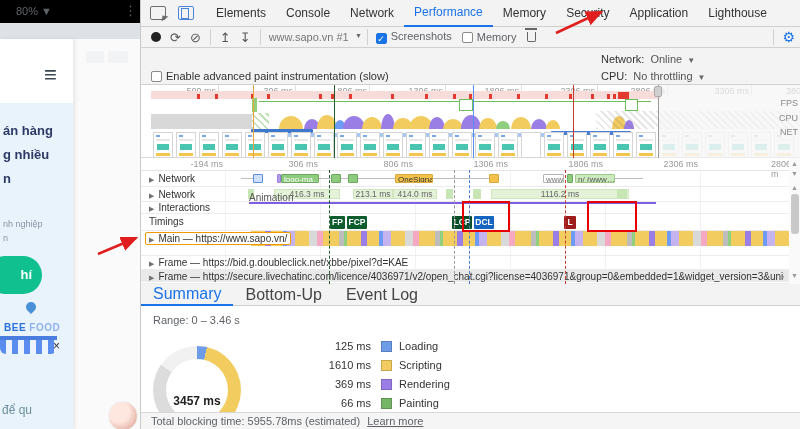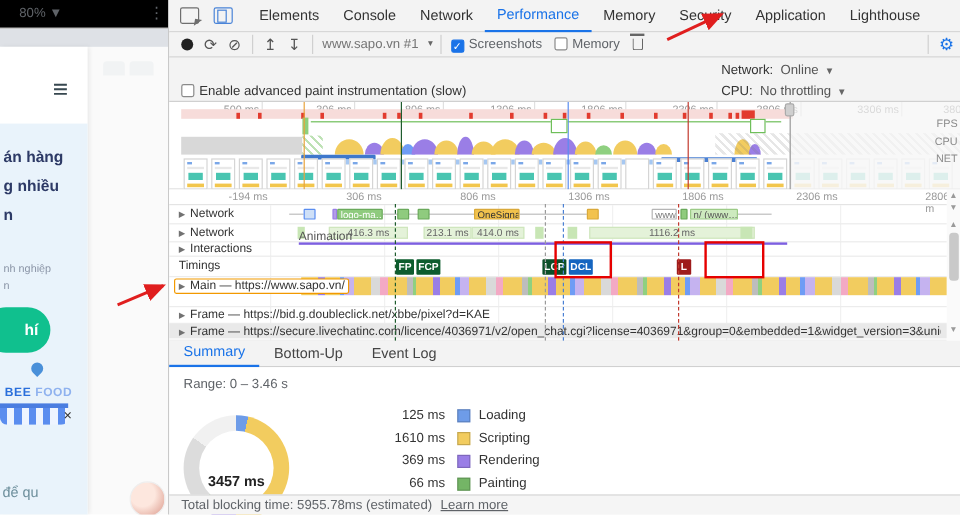--- a/index.html
+++ b/index.html
@@ -137,21 +137,21 @@
     overflow:hidden; max-width:635px; }
   #frame2-bg { position:absolute; left:0; top:0; width:648px; height:12px; background:#e9e9e9; }
 
   
   #d-scroll { position:absolute; left:648px; top:0; width:12px; height:126px; background:#fafafa; }
   .sc-arrow { position:absolute; left:2px; font-size:7px; color:#9a9a9a; }
   #sc-thumb { position:absolute; left:2px; top:36px; width:8px; height:40px; background:#c9c9c9; border-radius:3px; }
 
   
   #bt-bar { left:0; top:284px; width:660px; height:22px; background:#f3f3f3; border-bottom:1px solid #d0d0d0;
-    display:flex; align-items:center; font-size:12px; color:#444; }
+    display:flex; align-items:center; font-size:16px; color:#444; }
   .bt-tab { padding:0 12px; height:22px; line-height:21px; }
   .bt-tab.active { color:#1a73e8; border-bottom:2px solid #1a73e8; line-height:19px; }
 
   
   #summary { left:0; top:306px; width:660px; height:106px; background:#fff; }
   #range-text { position:absolute; left:12px; top:8px; font-size:11px; color:#5f6368; }
   #donut { position:absolute; left:12px; top:40px; width:88px; height:88px; border-radius:50%;
     background:conic-gradient(from 0deg,#6e9ce8 0deg 13deg,#f2cc5f 13deg 181deg,#9a7ee6 181deg 219deg,
       #74b566 219deg 226deg,#dcdcdc 226deg 305deg,#f1f1f1 305deg 360deg); }
   #donut-hole { position:absolute; left:13px; top:13px; width:62px; height:62px; border-radius:50%;

